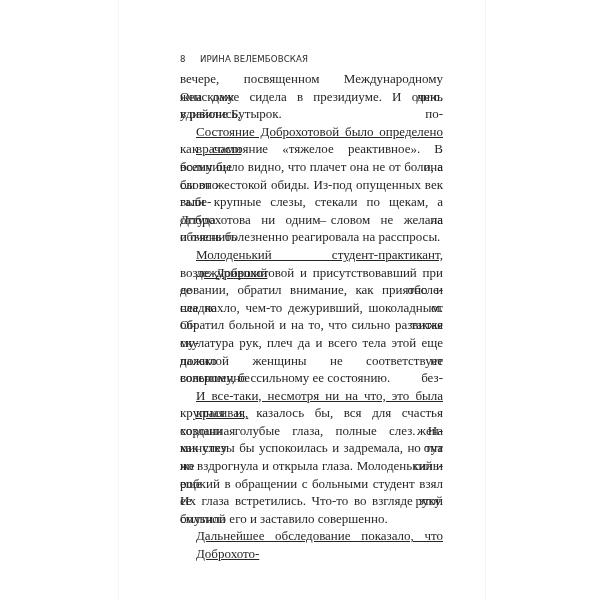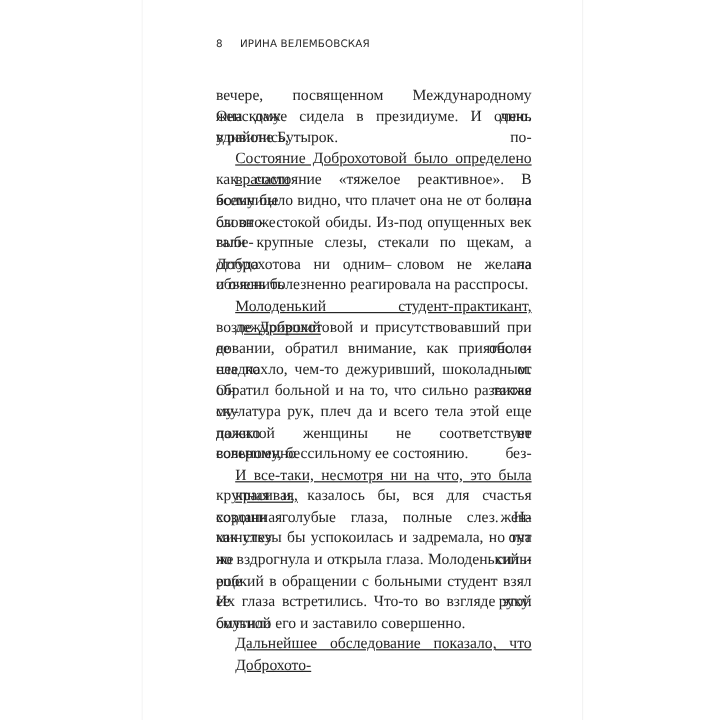--- a/index.html
+++ b/index.html
@@ -2,21 +2,21 @@
 <html><head>
   <meta charset="utf-8">
   <style>
     html, body { margin: 0; padding: 0; background: #ffffff; }
     body { width: 600px; height: 600px; position: relative; overflow: hidden; }
     .page-edge {
       position: absolute; left: 118px; top: 0; width: 366px; height: 600px;
       border-right: 1px solid #f3f3f3; border-left: 1px solid #f6f6f6;
     }
     .running-head {
-      position: absolute; left: 180px; top: 32px;
+      position: absolute; left: 180px; top: 54px;
       font-family: "DejaVu Sans", sans-serif; font-size: 8.6px;
       color: #2a2a2a; letter-spacing: 0.1px; white-space: nowrap;
     }
     .running-head .folio { display: inline-block; width: 20px; }
     .body-text {
       position: absolute; left: 180px; top: 70px; width: 263px;
       font-family: "Liberation Serif", serif; font-size: 13px;
       line-height: 17.6px; color: #262626;
     }
     .line { display: block; white-space: nowrap; height: 17.6px; }

